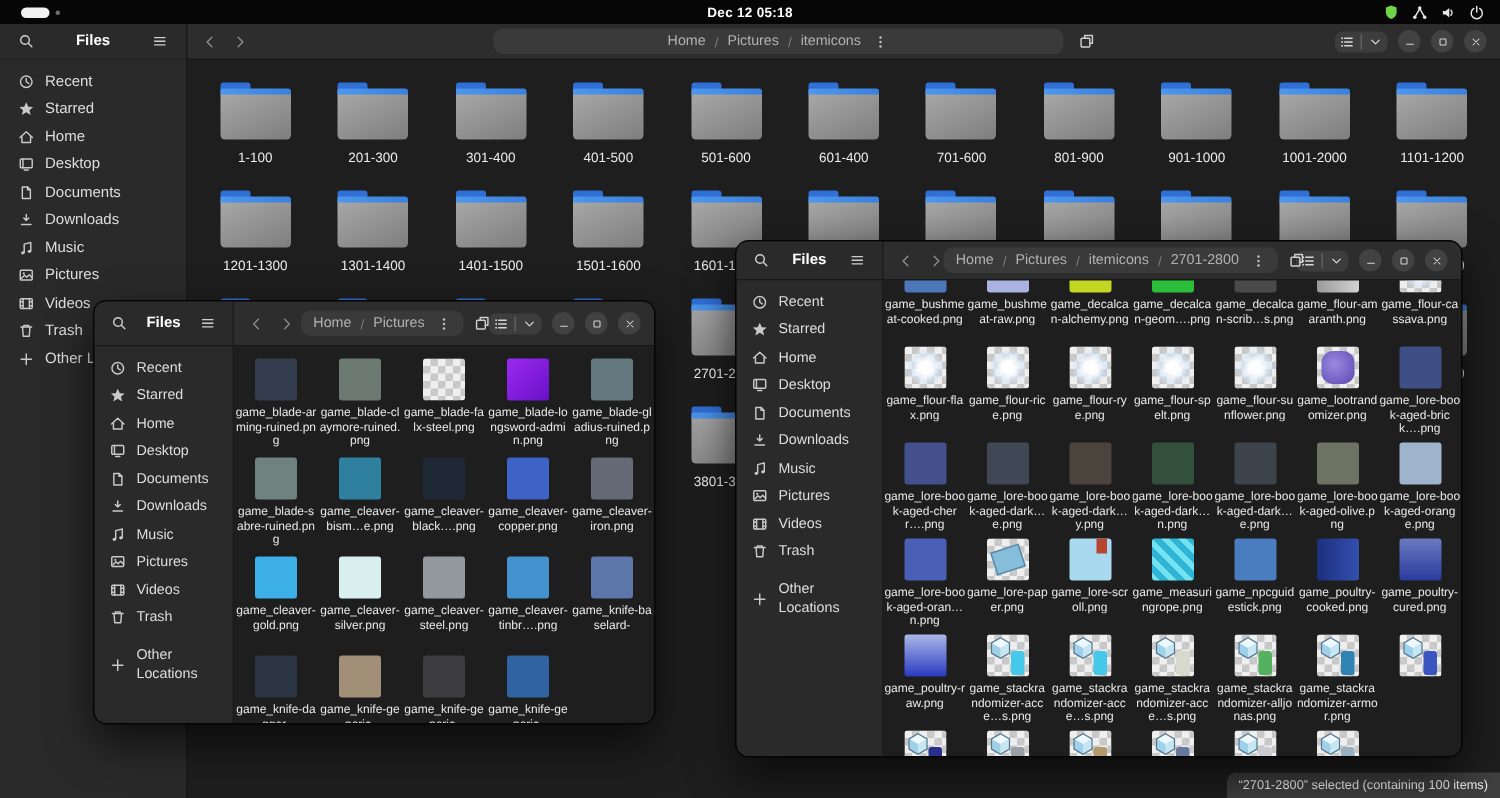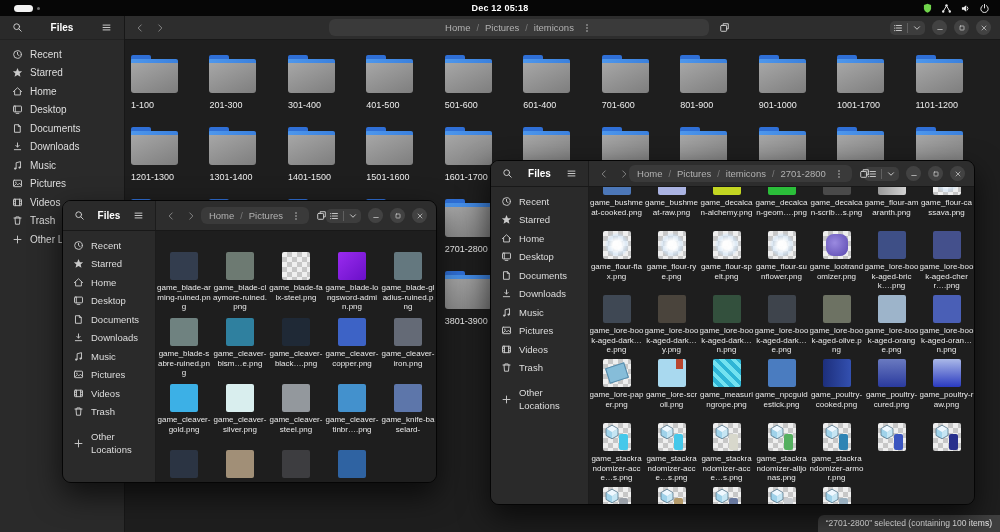--- a/index.html
+++ b/index.html
@@ -58,21 +58,21 @@
   .w-main{left:0;top:16px;width:1000px;height:516px;background:#1e1e1e;z-index:1;}
   .w-main .whead{left:125px;height:24px;}
   .w-main aside{position:absolute;left:0;top:0;bottom:0;width:125px;background:#2a2a2a;
     border-right:1px solid #171717;}
   .w-main .aside-head{height:24px;display:flex;align-items:center;justify-content:space-between;
     padding:0 9px;border-bottom:1px solid #222;}
   .w-main .places{padding-top:4px;}
   .w-main .place{font-size:10px;margin:1.5px 6px;}
   .w-main .wbody{left:125px;top:24px;}
   .fgrid{display:grid;grid-template-columns:repeat(11,1fr);grid-auto-rows:72px;padding:12px 6px 0;}
-  .fcell{display:flex;flex-direction:column;padding-top:8px;}
+  .fcell{display:flex;flex-direction:column;align-items:center;padding-top:8px;}
   .folder{position:relative;width:47px;height:33px;background:linear-gradient(155deg,#a9a9a9,#7e7e7e);
     border-radius:2px 3px 3px 3px;flex:none;}
   .folder::before{content:"";position:absolute;top:-5px;left:0;width:20px;height:6px;
     background:#2f6fd6;border-radius:2px 2px 0 0;}
   .folder::after{content:"";position:absolute;top:-1px;left:0;right:0;height:4px;
     background:linear-gradient(90deg,#4e97ec,#3a80dd);border-radius:1px 2px 0 0;}
   .flabel{margin-top:7px;font-size:9px;color:#ececec;}
   .statusfloat{position:absolute;right:0;bottom:0;background:#404040;color:#f2f2f2;
     border-radius:6px 0 0 0;padding:3px 8px 4px;font-size:8.5px;white-space:nowrap;z-index:3;}
 
@@ -96,21 +96,21 @@
   .cubeg,.accent{display:none;}
   .th.cube .cubeg{display:block;position:absolute;left:1px;top:1px;width:16px;height:16px;}
   .th.cube .accent{display:block;position:absolute;right:3px;bottom:1px;width:9px;height:16px;border-radius:2px;}
 
   
   .w-left{left:62px;top:200px;width:375px;height:283px;background:#1e1e1e;z-index:30;}
   .w-left .whead{height:30px;}
   .w-left .side-head{width:93px;}
   .w-left .wside{top:30px;}
   .w-left .wbody{left:93px;top:30px;}
-  .w-left .files{grid-template-columns:repeat(5,1fr);grid-auto-rows:66px;padding-top:8px;margin-top:13px;}
+  .w-left .files{grid-template-columns:repeat(5,1fr);grid-auto-rows:66px;padding-top:8px;}
 
   
   .w-right{left:490px;top:160px;width:485px;height:345px;background:#1e1e1e;z-index:20;}
   .w-right .whead{height:26px;}
   .w-right .side-head{width:98px;}
   .w-right .wside{top:26px;width:98px;}
   .w-right .wbody{left:98px;top:26px;}
   .w-right .files{grid-template-columns:repeat(7,1fr);grid-auto-rows:64px;margin-top:-20px;}
 </style>
 </head>
@@ -487,21 +487,21 @@
           <div class="fcell">
             <div class="folder"></div>
             <div class="flabel">801-900</div>
           </div>
           <div class="fcell">
             <div class="folder"></div>
             <div class="flabel">901-1000</div>
           </div>
           <div class="fcell">
             <div class="folder"></div>
-            <div class="flabel">1001-1700</div>
+            <div class="flabel">1001-2000</div>
           </div>
           <div class="fcell">
             <div class="folder"></div>
             <div class="flabel">1101-1200</div>
           </div>
           <div class="fcell">
             <div class="folder"></div>
             <div class="flabel">1201-1300</div>
           </div>
           <div class="fcell">
@@ -843,20 +843,27 @@
               
               
             </div>
             <div class="flab">game_flour-flax.png</div>
           </div>
           <div class="fitem">
             <div class="th checker flake">
               
               
             </div>
+            <div class="flab">game_flour-rice.png</div>
+          </div>
+          <div class="fitem">
+            <div class="th checker flake">
+              
+              
+            </div>
             <div class="flab">game_flour-rye.png</div>
           </div>
           <div class="fitem">
             <div class="th checker flake">
               
               
             </div>
             <div class="flab">game_flour-spelt.png</div>
           </div>
           <div class="fitem">

